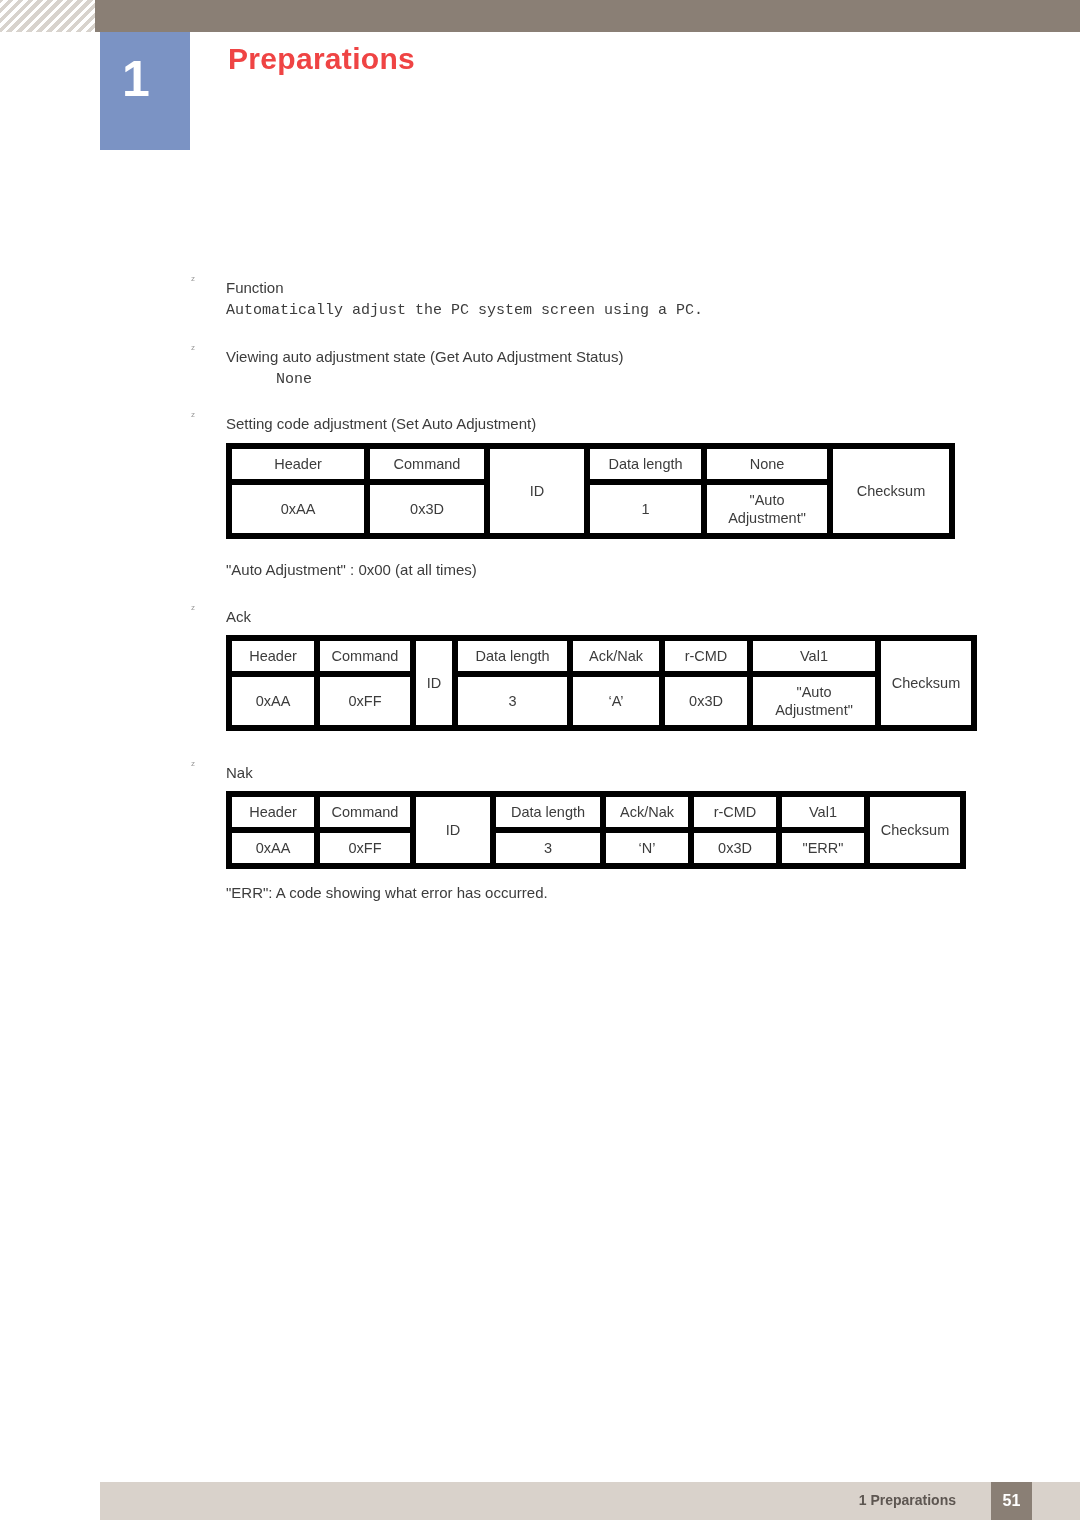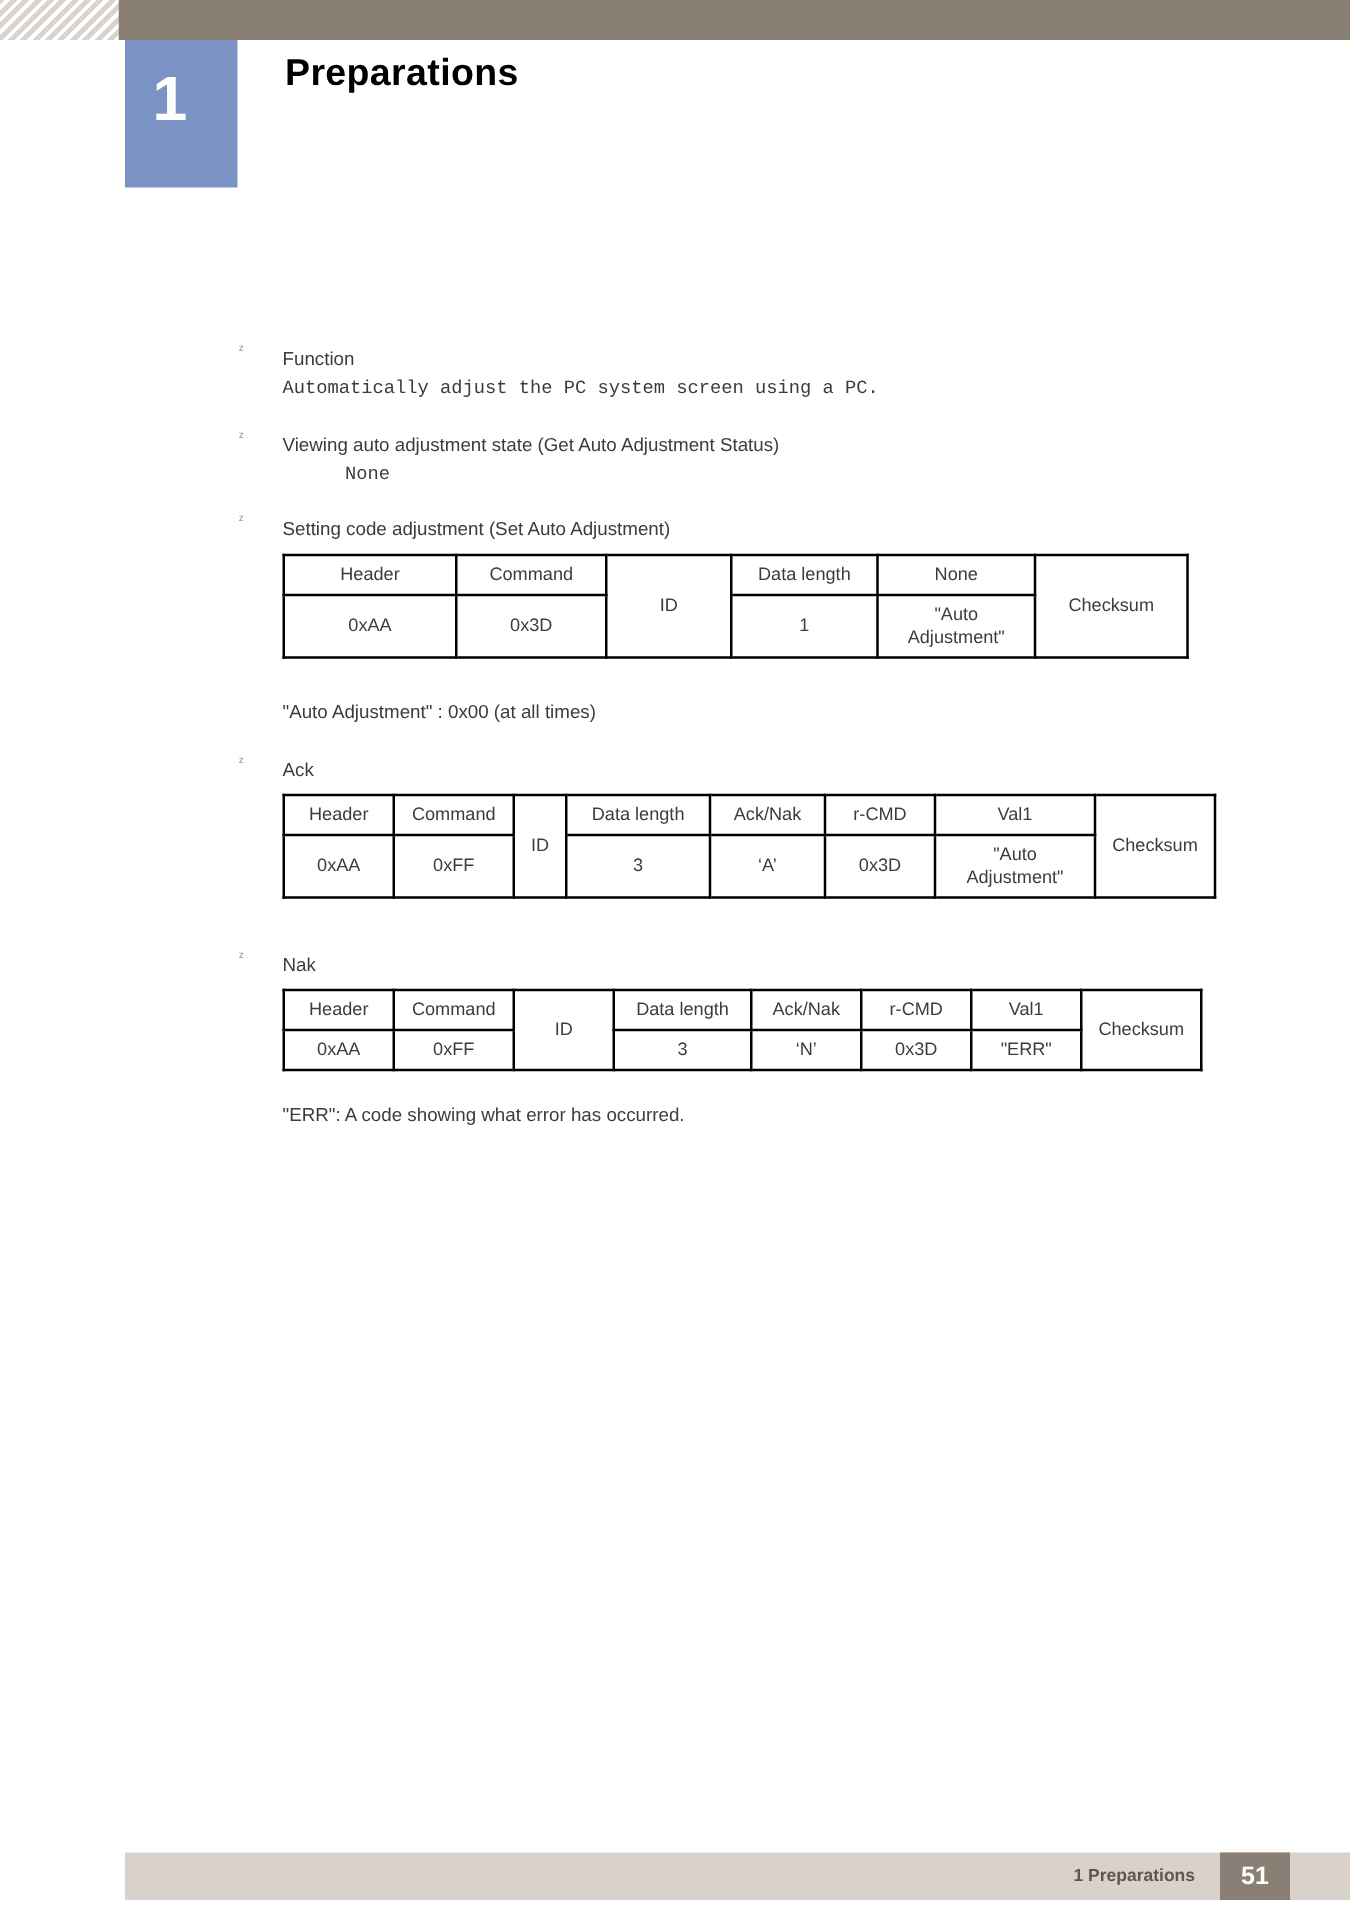--- a/index.html
+++ b/index.html
@@ -53,21 +53,21 @@
     line-height: 1;
     padding-top: 22px;
     padding-left: 22px;
   }
   .chapter-title {
     position: absolute;
     top: 42px;
     left: 228px;
     font-size: 30px;
     font-weight: bold;
-    color: #000000;
+    color: #ef4444;
     letter-spacing: 0.3px;
   }
 
   
   .section-title {
     position: absolute;
     top: 219px;
     left: 191px;
     font-size: 17.5px;
     font-weight: bold;
@@ -116,21 +116,21 @@
   }
 
   
   table.proto {
     position: absolute;
     border-collapse: collapse;
     font-size: 14.5px;
     color: #3c3c3c;
   }
   table.proto td {
-    border: 2px solid #000000;
+    border: 6px solid #000000;
     text-align: center;
     vertical-align: middle;
     padding: 6px 8px;
     line-height: 1.25;
     font-weight: normal;
   }
 
   
   #table-set-auto-adjustment { top: 443px; left: 226px; }
   #table-ack { top: 635px; left: 226px; }
@@ -150,25 +150,25 @@
     top: 1492px;
     right: 124px;
     font-size: 14px;
     font-weight: bold;
     color: #5d5651;
   }
   .footer-page {
     position: absolute;
     top: 1482px;
     right: 48px;
-    width: 56px;
+    width: 41px;
     height: 38px;
     background: #8a7f75;
     color: #ffffff;
-    font-size: 20px;
+    font-size: 16px;
     font-weight: bold;
     text-align: center;
     line-height: 38px;
   }
 </style>
 </head>
 <body>
 
 <div class="page">
 

